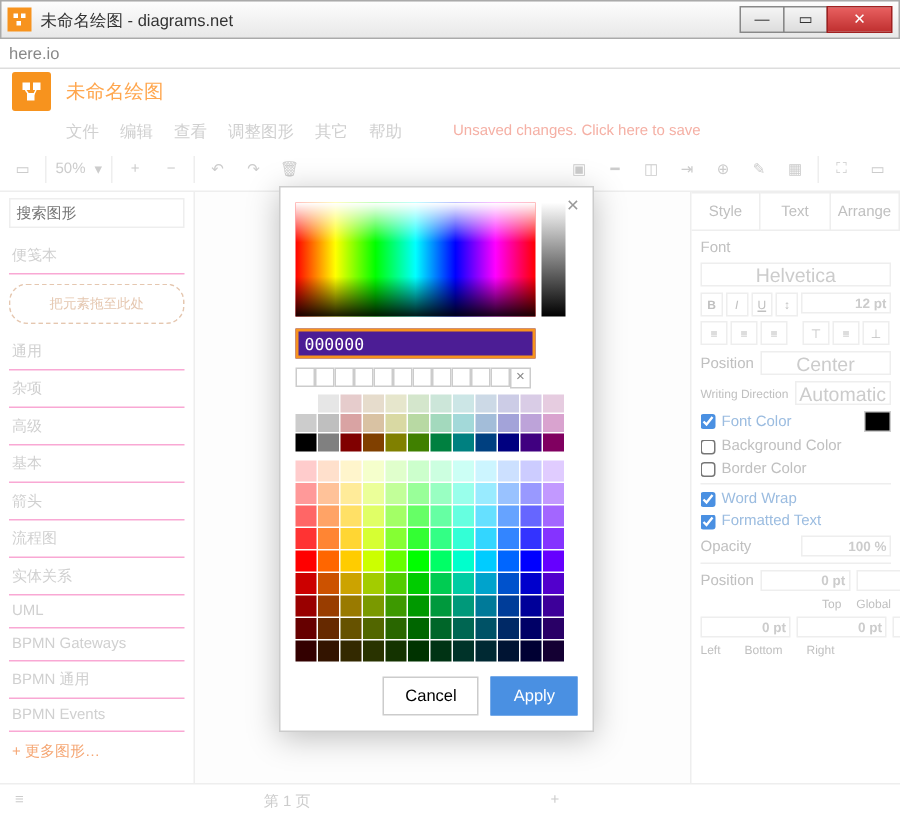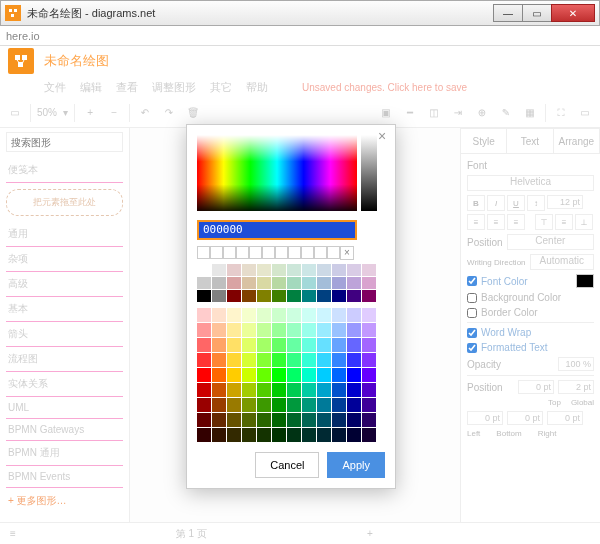--- a/index.html
+++ b/index.html
@@ -36,42 +36,42 @@
 .sb-more { color: #f5a673; padding: 6px 2px; }
 
 .canvas { flex: 1; background: #fdfdfd; position: relative; }
 
 .right-panel { width: 140px; border-left: 1px solid #eee; font-size: 10px; color: #c0c0c0; }
 .rp-tabs { display: flex; height: 26px; }
 .rp-tab { flex: 1; text-align: center; line-height: 26px; border: 1px solid #eee; border-left: none; font-size: 10px; }
 .rp-body { padding: 6px; }
 .rp-row { display: flex; align-items: center; margin: 4px 0; gap: 4px; }
 .rp-label { color: #c0c0c0; }
-.rp-sel { flex: 1; height: 16px; border: 1px solid #eee; font-size: 10px; padding: 0 2px; color: #ccc; text-align: center; }
+.rp-sel { flex: 1; height: 16px; border: 1px solid #eee; font-size: 13px; padding: 0 2px; color: #ccc; text-align: center; }
 .rp-btnrow { display: flex; gap: 2px; margin: 3px 0; }
 .rp-sbtn { width: 18px; height: 16px; border: 1px solid #eee; display: flex; align-items: center; justify-content: center; font-size: 8px; }
 .rp-chk { display: flex; align-items: center; gap: 4px; margin: 4px 0; color: #9bbce0; }
 .rp-chk input { width: 10px; height: 10px; accent-color: #4a90e2; }
 .rp-chk.off { color: #c0c0c0; }
-.rp-input { width: 36px; height: 14px; border: 1px solid #eee; font-size: 9px; text-align: right; padding: 0 2px; color: #ccc; }
+.rp-input { width: 60px; height: 14px; border: 1px solid #eee; font-size: 9px; text-align: right; padding: 0 2px; color: #ccc; font-weight: bold; }
 .rp-swatch { width: 18px; height: 14px; background: #000; border: 1px solid #ccc; margin-left: auto; }
 
 .footer { height: 22px; background: #fff; border-top: 1px solid #eee; display: flex; align-items: center; padding: 0 10px; font-size: 10px; color: #ccc; gap: 160px; }
 
 
 .modal-backdrop { position: absolute; inset: 26px 0 0 0; pointer-events: none; }
 .color-modal { position: absolute; left: 186px; top: 98px; width: 210px; background: #fff; border: 1px solid #ccc; box-shadow: 0 4px 20px rgba(0,0,0,.25); padding: 10px; pointer-events: auto; }
 .cm-close { position: absolute; right: 6px; top: 4px; width: 14px; height: 14px; color: #999; font-size: 14px; line-height: 14px; text-align: center; cursor: pointer; }
 .cm-spectrum { display: flex; gap: 4px; margin-bottom: 8px; }
 .spectrum { width: 160px; height: 76px; background:
   linear-gradient(to bottom, rgba(255,255,255,1) 0%, rgba(255,255,255,0) 35%, rgba(0,0,0,0) 65%, rgba(0,0,0,.9) 100%),
   linear-gradient(to right, #ff0000, #ffff00, #00ff00, #00ffff, #0000ff, #ff00ff, #ff0000);
 }
 .bright { width: 16px; height: 76px; background: linear-gradient(#fff, #000); }
-.hex-input { width: 160px; height: 20px; background: #1d4ed8; color: #fff; border: 2px solid #f7931e; padding: 0 4px; font-size: 11px; font-family: monospace; margin-bottom: 6px; }
+.hex-input { width: 160px; height: 20px; background: #4c1d95; color: #fff; border: 2px solid #f7931e; padding: 0 4px; font-size: 11px; font-family: monospace; margin-bottom: 6px; }
 .recent-row { display: flex; gap: 0; margin-bottom: 2px; }
 .recent-cell { width: 13px; height: 13px; border: 1px solid #ccc; background: #fff; }
 .recent-clear { width: 14px; height: 14px; border: 1px solid #ccc; font-size: 10px; text-align: center; line-height: 12px; color: #888; }
 .preset-grid { display: grid; grid-template-columns: repeat(12, 14px); gap: 1px; margin: 4px 0; }
 .preset-grid .c { width: 14px; height: 12px; }
 .main-grid { display: grid; grid-template-columns: repeat(12, 14px); gap: 1px; margin: 6px 0; }
 .main-grid .c { width: 14px; height: 14px; }
 .cm-buttons { display: flex; justify-content: flex-end; gap: 8px; margin-top: 10px; }
 .cm-btn { height: 26px; padding: 0 14px; border: 1px solid #ccc; background: #fff; font-size: 11px; cursor: pointer; }
 .cm-btn.apply { background: #4a90e2; color: #fff; border-color: #4a90e2; }

